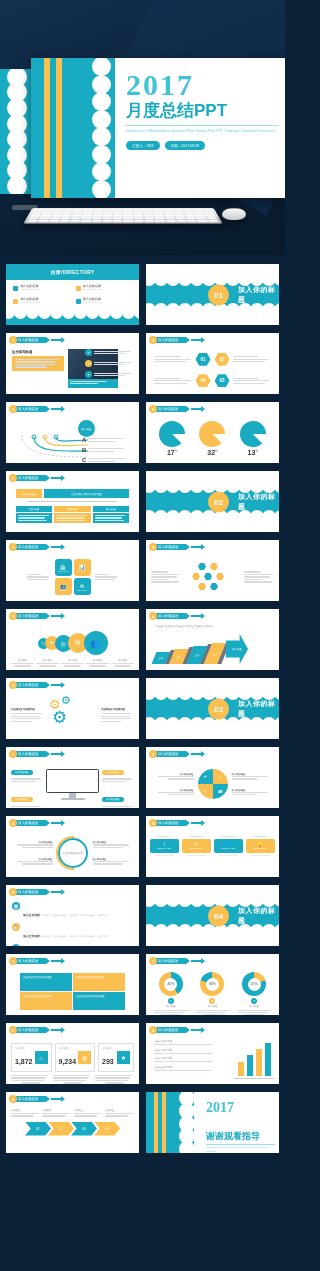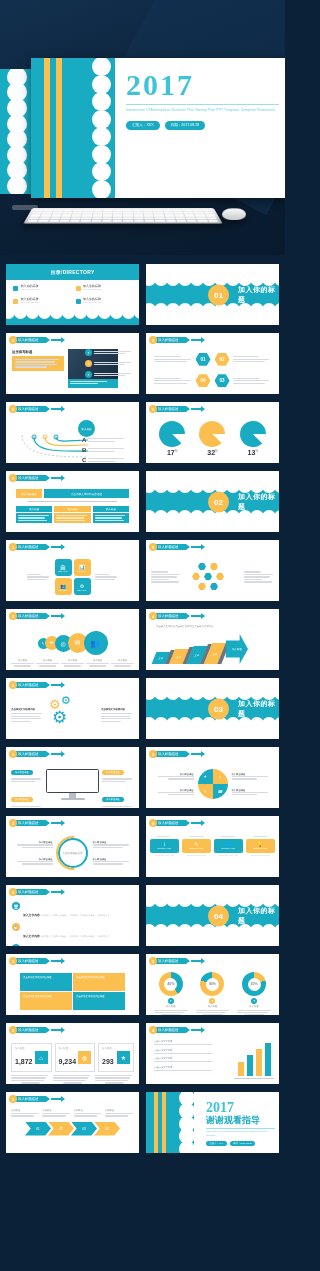--- a/index.html
+++ b/index.html
@@ -197,21 +197,21 @@
     height:14px; display:flex; align-items:center; justify-content:center;
     color:#fff; font-size:3px; clip-path:polygon(0 0,78% 0,100% 50%,78% 100%,0 100%,22% 50%);
   }
 
   
   .thanks { background:#18abc2; }
   .th-stripes { position:absolute; left:0; top:0; width:48px; height:100%; background:#18abc2; }
   .th-white { position:absolute; left:48px; top:0; width:100%; height:100%; background:#fff; }
   .th-wave { position:absolute; left:41px; top:0; width:14px; height:100%; }
   .th-year { font-family:"Liberation Serif", serif; font-size:14px; font-weight:700; color:#3fc3d8; line-height:1; }
-  .th-title { font-size:9px; font-weight:700; color:#18abc2; line-height:1.1; margin-top:1px; }
+  .th-title { font-size:9px; font-weight:700; color:#18abc2; line-height:1.1; margin-top:17px; }
   .th-rule { height:.6px; background:#9ddfe9; margin:2px 0; }
   .th-sub { font-size:2.3px; color:#6fcfdd; line-height:1.6; }
   .th-pills { display:flex; gap:3px; margin-top:3px; }
   .th-pills span { background:#18abc2; color:#fff; font-size:2.3px; padding:1.3px 3.5px; border-radius:5px; }
 
   
   .org-box { color:#fff; font-size:2.6px; display:flex; align-items:center; justify-content:center; text-align:center; }
 
   
   .mon { width:46px; margin:0 auto; }
@@ -287,20 +287,21 @@
           <span class="blob" style="position: absolute; width: 19px; height: 19px; border-radius: 50%; background: rgb(255, 255, 255); left: -9.5px; top: 34.25px;"></span>
           <span class="blob" style="position: absolute; width: 19px; height: 19px; border-radius: 50%; background: rgb(255, 255, 255); left: -9.5px; top: 51.75px;"></span>
           <span class="blob" style="position: absolute; width: 19px; height: 19px; border-radius: 50%; background: rgb(255, 255, 255); left: -9.5px; top: 69.25px;"></span>
           <span class="blob" style="position: absolute; width: 19px; height: 19px; border-radius: 50%; background: rgb(255, 255, 255); left: -9.5px; top: 86.75px;"></span>
           <span class="blob" style="position: absolute; width: 19px; height: 19px; border-radius: 50%; background: rgb(255, 255, 255); left: -9.5px; top: 104.25px;"></span>
           <span class="blob" style="position: absolute; width: 19px; height: 19px; border-radius: 50%; background: rgb(255, 255, 255); left: -9.5px; top: 121.75px;"></span>
         </div>
     </div>
     <div class="hero-txt">
       <div class="hero-year">2017</div>
+      <div class="hero-title">月度总结PPT</div>
       <div class="hero-rule"></div>
       <div class="hero-sub">Introduction Of Atmospheric Business Plan Startup Plan PPT Template, Complete Framework.</div>
       <div class="hero-pills">
         <span class="pill">汇报人：XXX</span>
         <span class="pill">日期：2017.08.28</span>
       </div>
     </div>
   </div>
 
   <div class="stand"></div>

